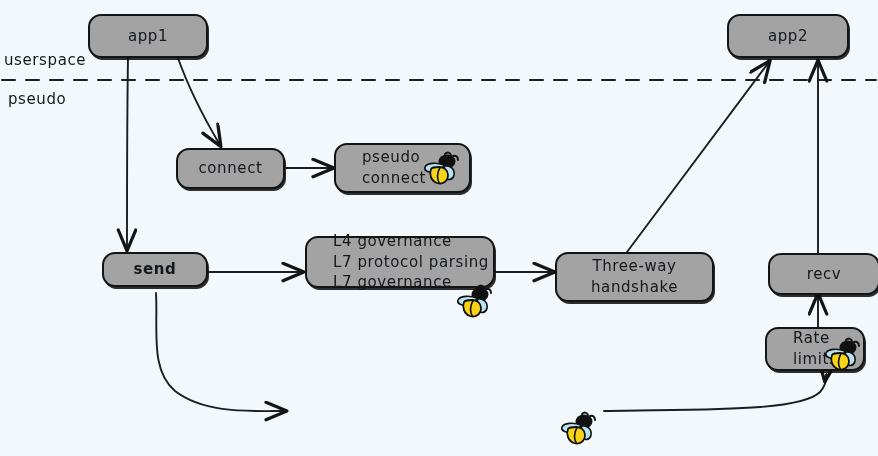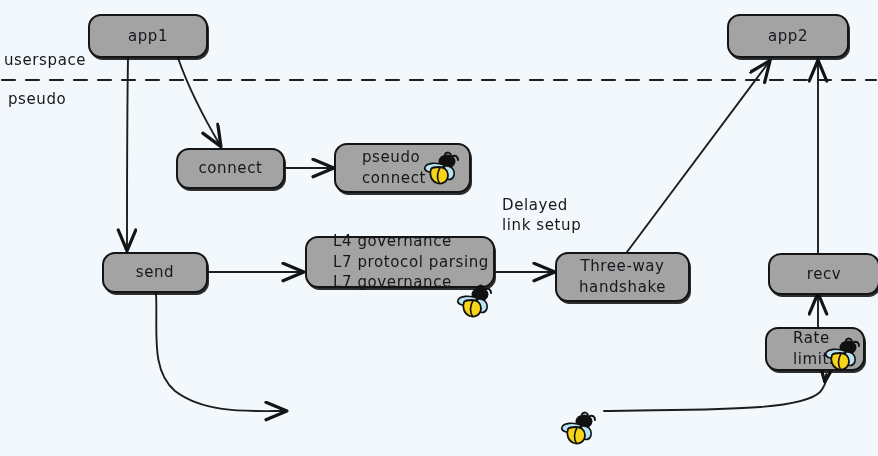--- a/index.html
+++ b/index.html
@@ -97,22 +97,20 @@
 
       <path d="M818,327 L818,295" marker-end="url(#ah)"></path>
 
       <path d="M604,411 C700,409 800,412 820,392 C829,382 827,365 825,380" marker-end="url(#ah)"></path>
     </g>
   </svg>
 
   <div class="plain-text" style="left:4px; top:50px;">userspace</div>
   <div class="plain-text" style="left:8px; top:89px;">pseudo</div>
 
-  <div class="plain-text" style="left:502px; top:195px;">Delayed
-link setup</div>
 
   <div class="node" style="left:88px; top:14px; width:120px; height:44px;">
     <span class="label">app1</span>
   </div>
 
   <div class="node" style="left:727px; top:14px; width:122px; height:44px;justify-content:center;">
     <span class="label">app2</span>
   </div>
 
   <div class="node" style="left:176px; top:148px; width:109px; height:41px;">
@@ -128,42 +126,42 @@
         <path d="M33 5 C36 4 38 6 38 9" fill="none" stroke="#111" stroke-width="2" stroke-linecap="round"></path>
         <ellipse cx="27" cy="10.5" rx="8.5" ry="7" fill="#111"></ellipse>
         <path d="M24 14 C16 11 7 12 5 16 C3.5 19.5 9 22 14 21 C19 20 23 18 24 14 Z" fill="#b8e4f5" stroke="#111" stroke-width="1.6" stroke-linejoin="round"></path>
         <path d="M25 15 C30 14 35 18 34 24 C33 29 28 30 25 26 C23 23 23 18 25 15 Z" fill="#b8e4f5" stroke="#111" stroke-width="1.6" stroke-linejoin="round"></path>
         <path d="M11 18 C9 23 11 30 17 32 C23 34 28 30 28 24 C28 19 24 16 19 16 C15 16 12 16.5 11 18 Z" fill="#f7d417" stroke="#111" stroke-width="1.8" stroke-linejoin="round"></path>
         <path d="M20 16.5 C17 22 17 28 19.5 32.3" fill="none" stroke="#111" stroke-width="1.6"></path>
       </svg>
     </span>
   </div>
 
-  <div class="node" style="left:102px; top:252px; width:106px; height:41px;">
+  <div class="node" style="left:102px; top:252px; width:106px; height:35px;font-weight:bold;">
     <span class="label">send</span>
   </div>
 
   <div class="node left-align" style="left:305px; top:236px; width:190px; height:52px;">
     <span class="label">L4 governance
 L7 protocol parsing
 L7 governance</span>
     <span class="bee" style="left:146px; top:46px;">
       <svg viewBox="0 0 40 36" width="40" height="36">
         <path d="M25 3 C27 1 30 1 31 4" fill="none" stroke="#111" stroke-width="2" stroke-linecap="round"></path>
         <path d="M33 5 C36 4 38 6 38 9" fill="none" stroke="#111" stroke-width="2" stroke-linecap="round"></path>
         <ellipse cx="27" cy="10.5" rx="8.5" ry="7" fill="#111"></ellipse>
         <path d="M24 14 C16 11 7 12 5 16 C3.5 19.5 9 22 14 21 C19 20 23 18 24 14 Z" fill="#b8e4f5" stroke="#111" stroke-width="1.6" stroke-linejoin="round"></path>
         <path d="M25 15 C30 14 35 18 34 24 C33 29 28 30 25 26 C23 23 23 18 25 15 Z" fill="#b8e4f5" stroke="#111" stroke-width="1.6" stroke-linejoin="round"></path>
         <path d="M11 18 C9 23 11 30 17 32 C23 34 28 30 28 24 C28 19 24 16 19 16 C15 16 12 16.5 11 18 Z" fill="#f7d417" stroke="#111" stroke-width="1.8" stroke-linejoin="round"></path>
         <path d="M20 16.5 C17 22 17 28 19.5 32.3" fill="none" stroke="#111" stroke-width="1.6"></path>
       </svg>
     </span>
   </div>
 
-  <div class="node" style="left:555px; top:252px; width:135px; height:50px;">
+  <div class="node" style="left:555px; top:252px; width:159px; height:50px;">
     <span class="label">Three-way
 handshake</span>
   </div>
 
   <div class="node" style="left:768px; top:253px; width:112px; height:42px;">
     <span class="label">recv</span>
   </div>
 
   <div class="node left-align" style="left:765px; top:327px; width:100px; height:44px;">
     <span class="label">Rate

